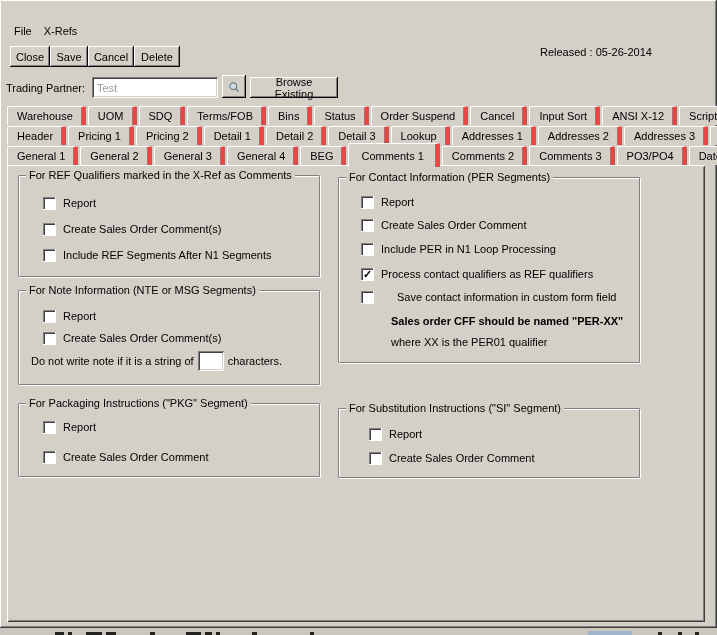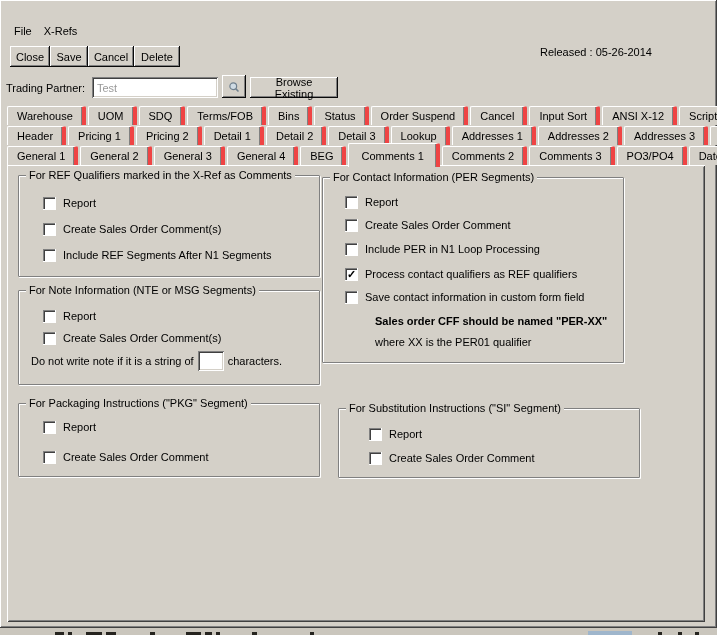--- a/index.html
+++ b/index.html
@@ -207,39 +207,39 @@
       <div class="cbrow" style="left:24px;top:16px;">
         <span class="cb"></span>
         <span class="cblabel">Report</span>
       </div>
       <div class="cbrow" style="left:24px;top:46px;">
         <span class="cb"></span>
         <span class="cblabel">Create Sales Order Comment</span>
       </div>
     </div>
 
-    <div class="groupbox" style="left:315px;top:12px;width:302px;height:186px;">
+    <div class="groupbox" style="left:331px;top:12px;width:302px;height:186px;">
       <span class="group-title">For Contact Information (PER Segments)</span>
       <div class="cbrow" style="left:22px;top:17px;">
         <span class="cb"></span>
         <span class="cblabel">Report</span>
       </div>
       <div class="cbrow" style="left:22px;top:40px;">
         <span class="cb"></span>
         <span class="cblabel">Create Sales Order Comment</span>
       </div>
       <div class="cbrow" style="left:22px;top:64px;">
         <span class="cb"></span>
         <span class="cblabel">Include PER in N1 Loop Processing</span>
       </div>
       <div class="cbrow" style="left:22px;top:89px;">
         <span class="cb checked"></span>
         <span class="cblabel">Process contact qualifiers as REF qualifiers</span>
       </div>
-      <div class="cbrow" style="left:22px;top:112px;">
+      <div class="cbrow" style="left:22px;top:112px;gap:16px;">
         <span class="cb"></span>
         <span class="cblabel">Save contact information in custom form field</span>
       </div>
       <span class="noteline" style="left:52px;top:137px;font-weight:bold;">Sales order CFF should be named "PER-XX"</span>
       <span class="noteline" style="left:52px;top:158px;">where XX is the PER01 qualifier</span>
     </div>
 
     <div class="groupbox" style="left:331px;top:243px;width:302px;height:70px;">
       <span class="group-title">For Substitution Instructions ("SI" Segment)</span>
       <div class="cbrow" style="left:30px;top:18px;">

